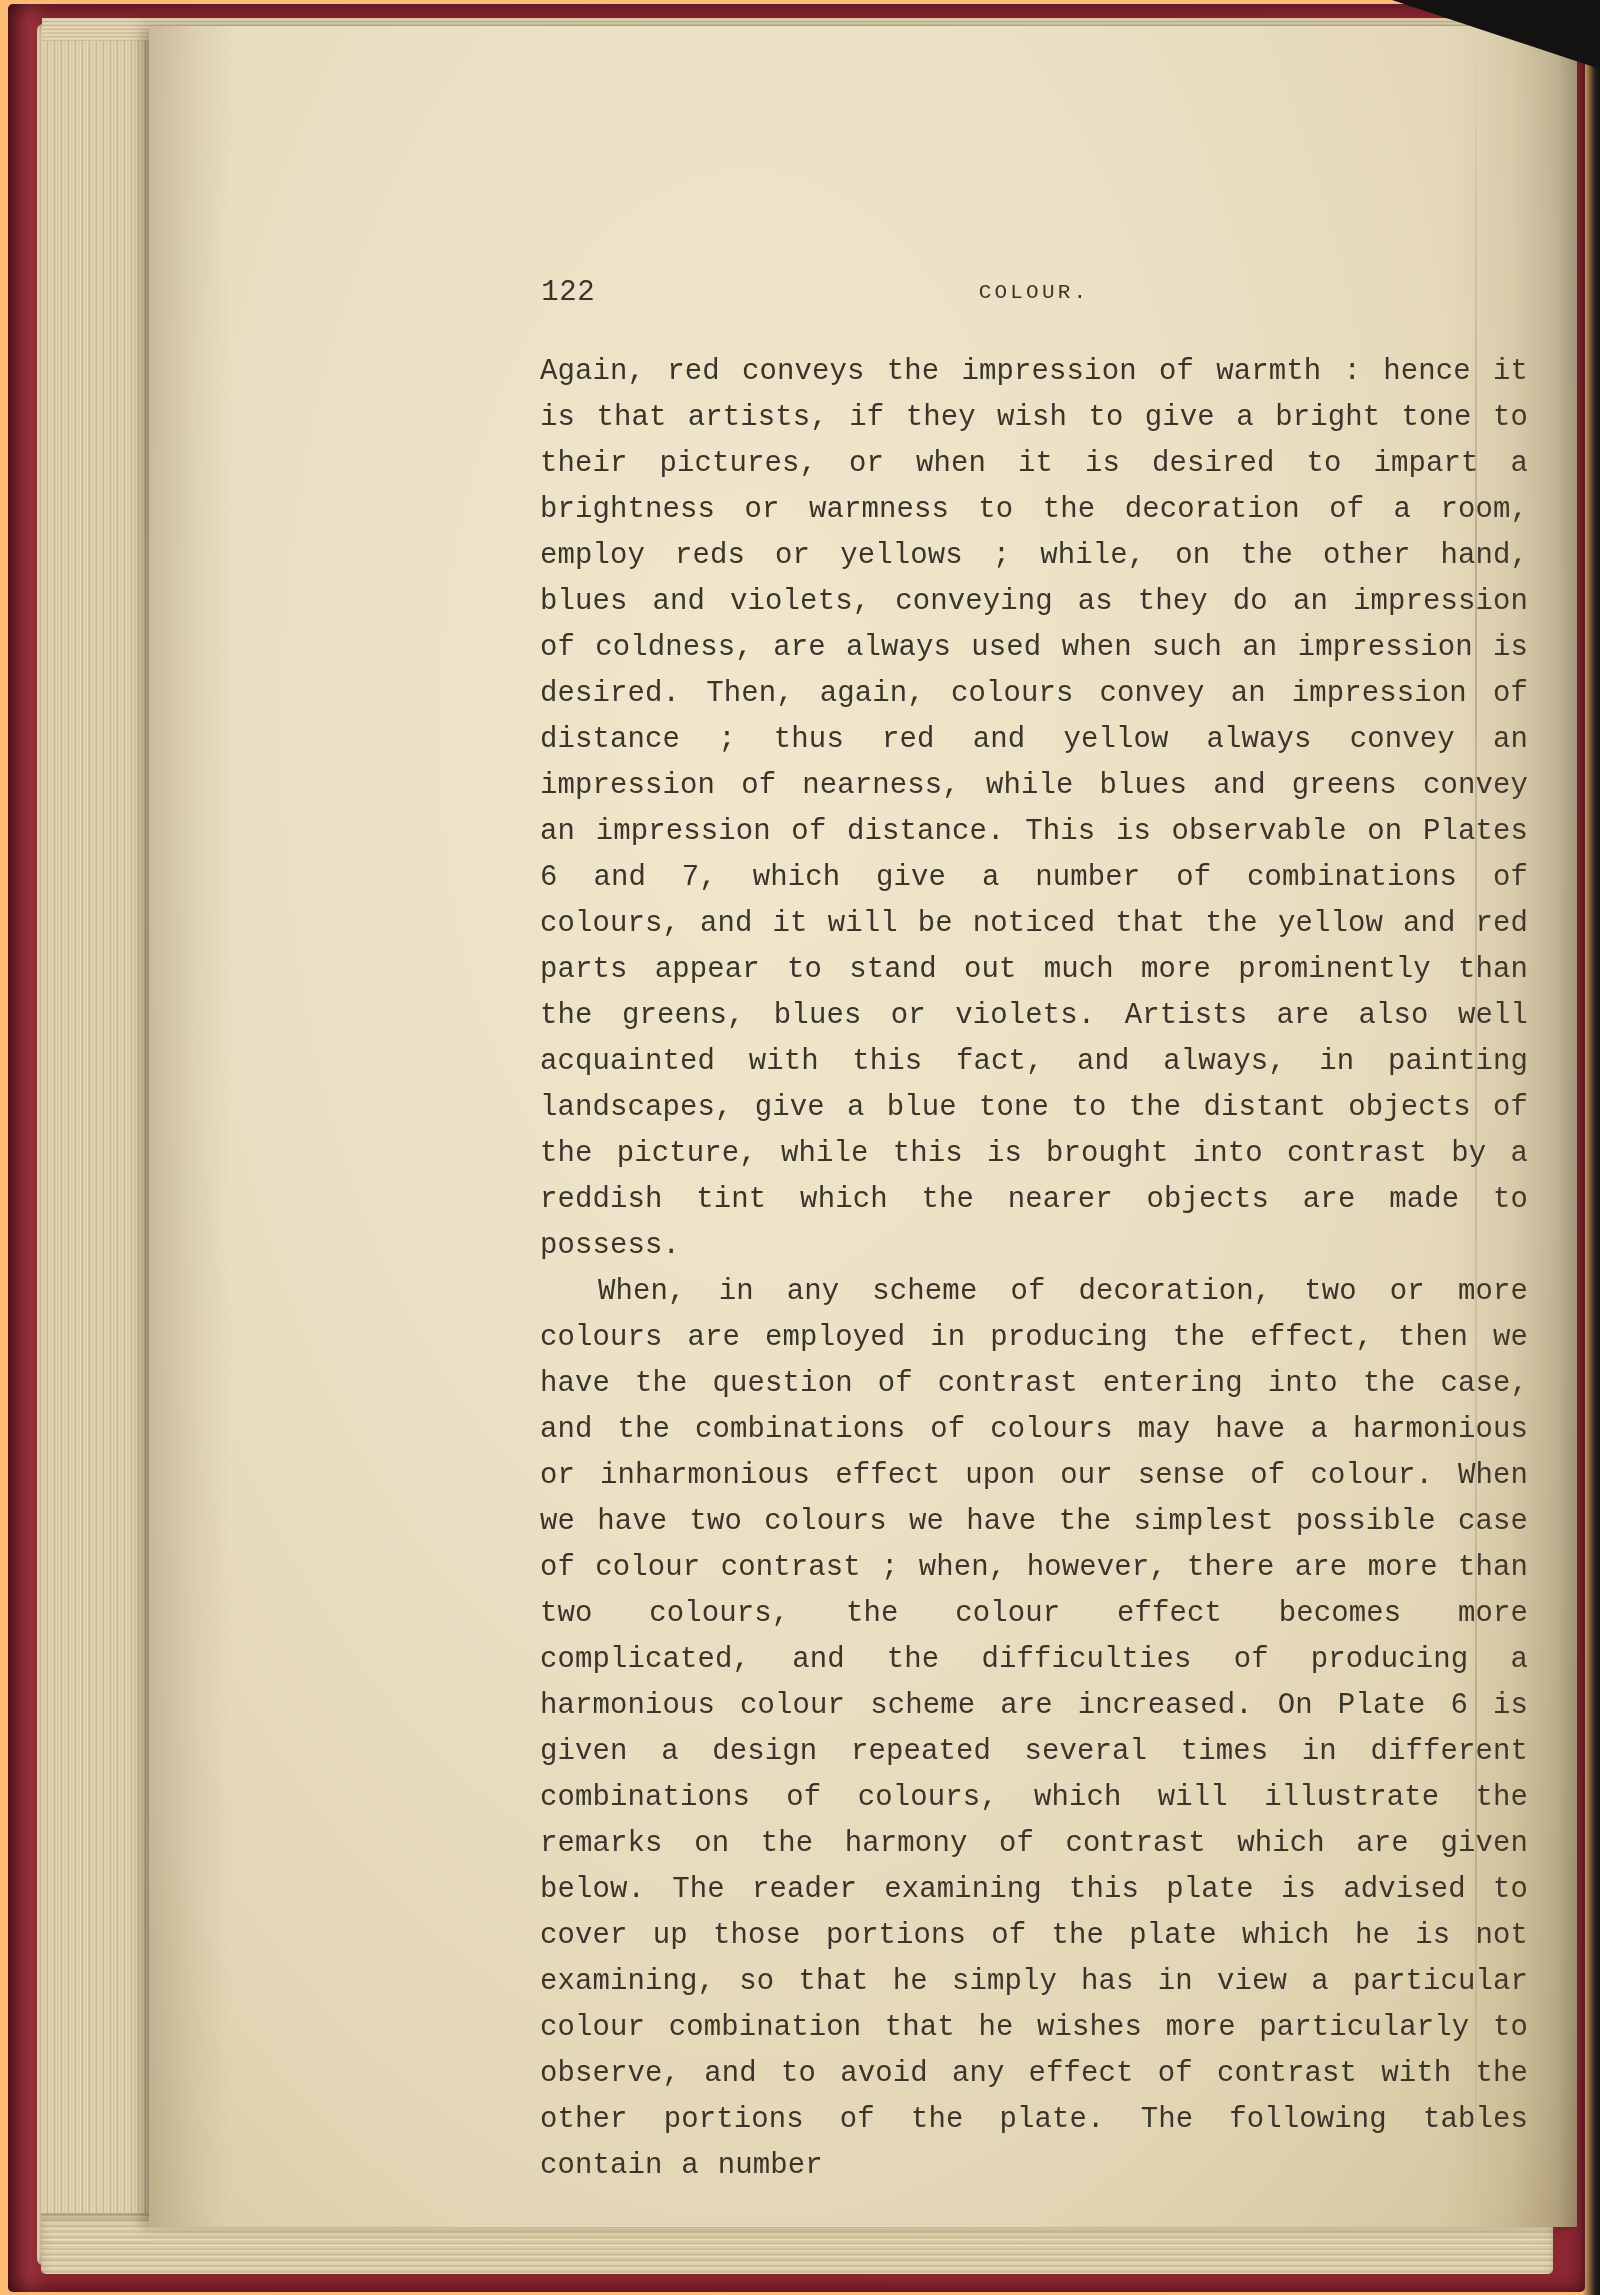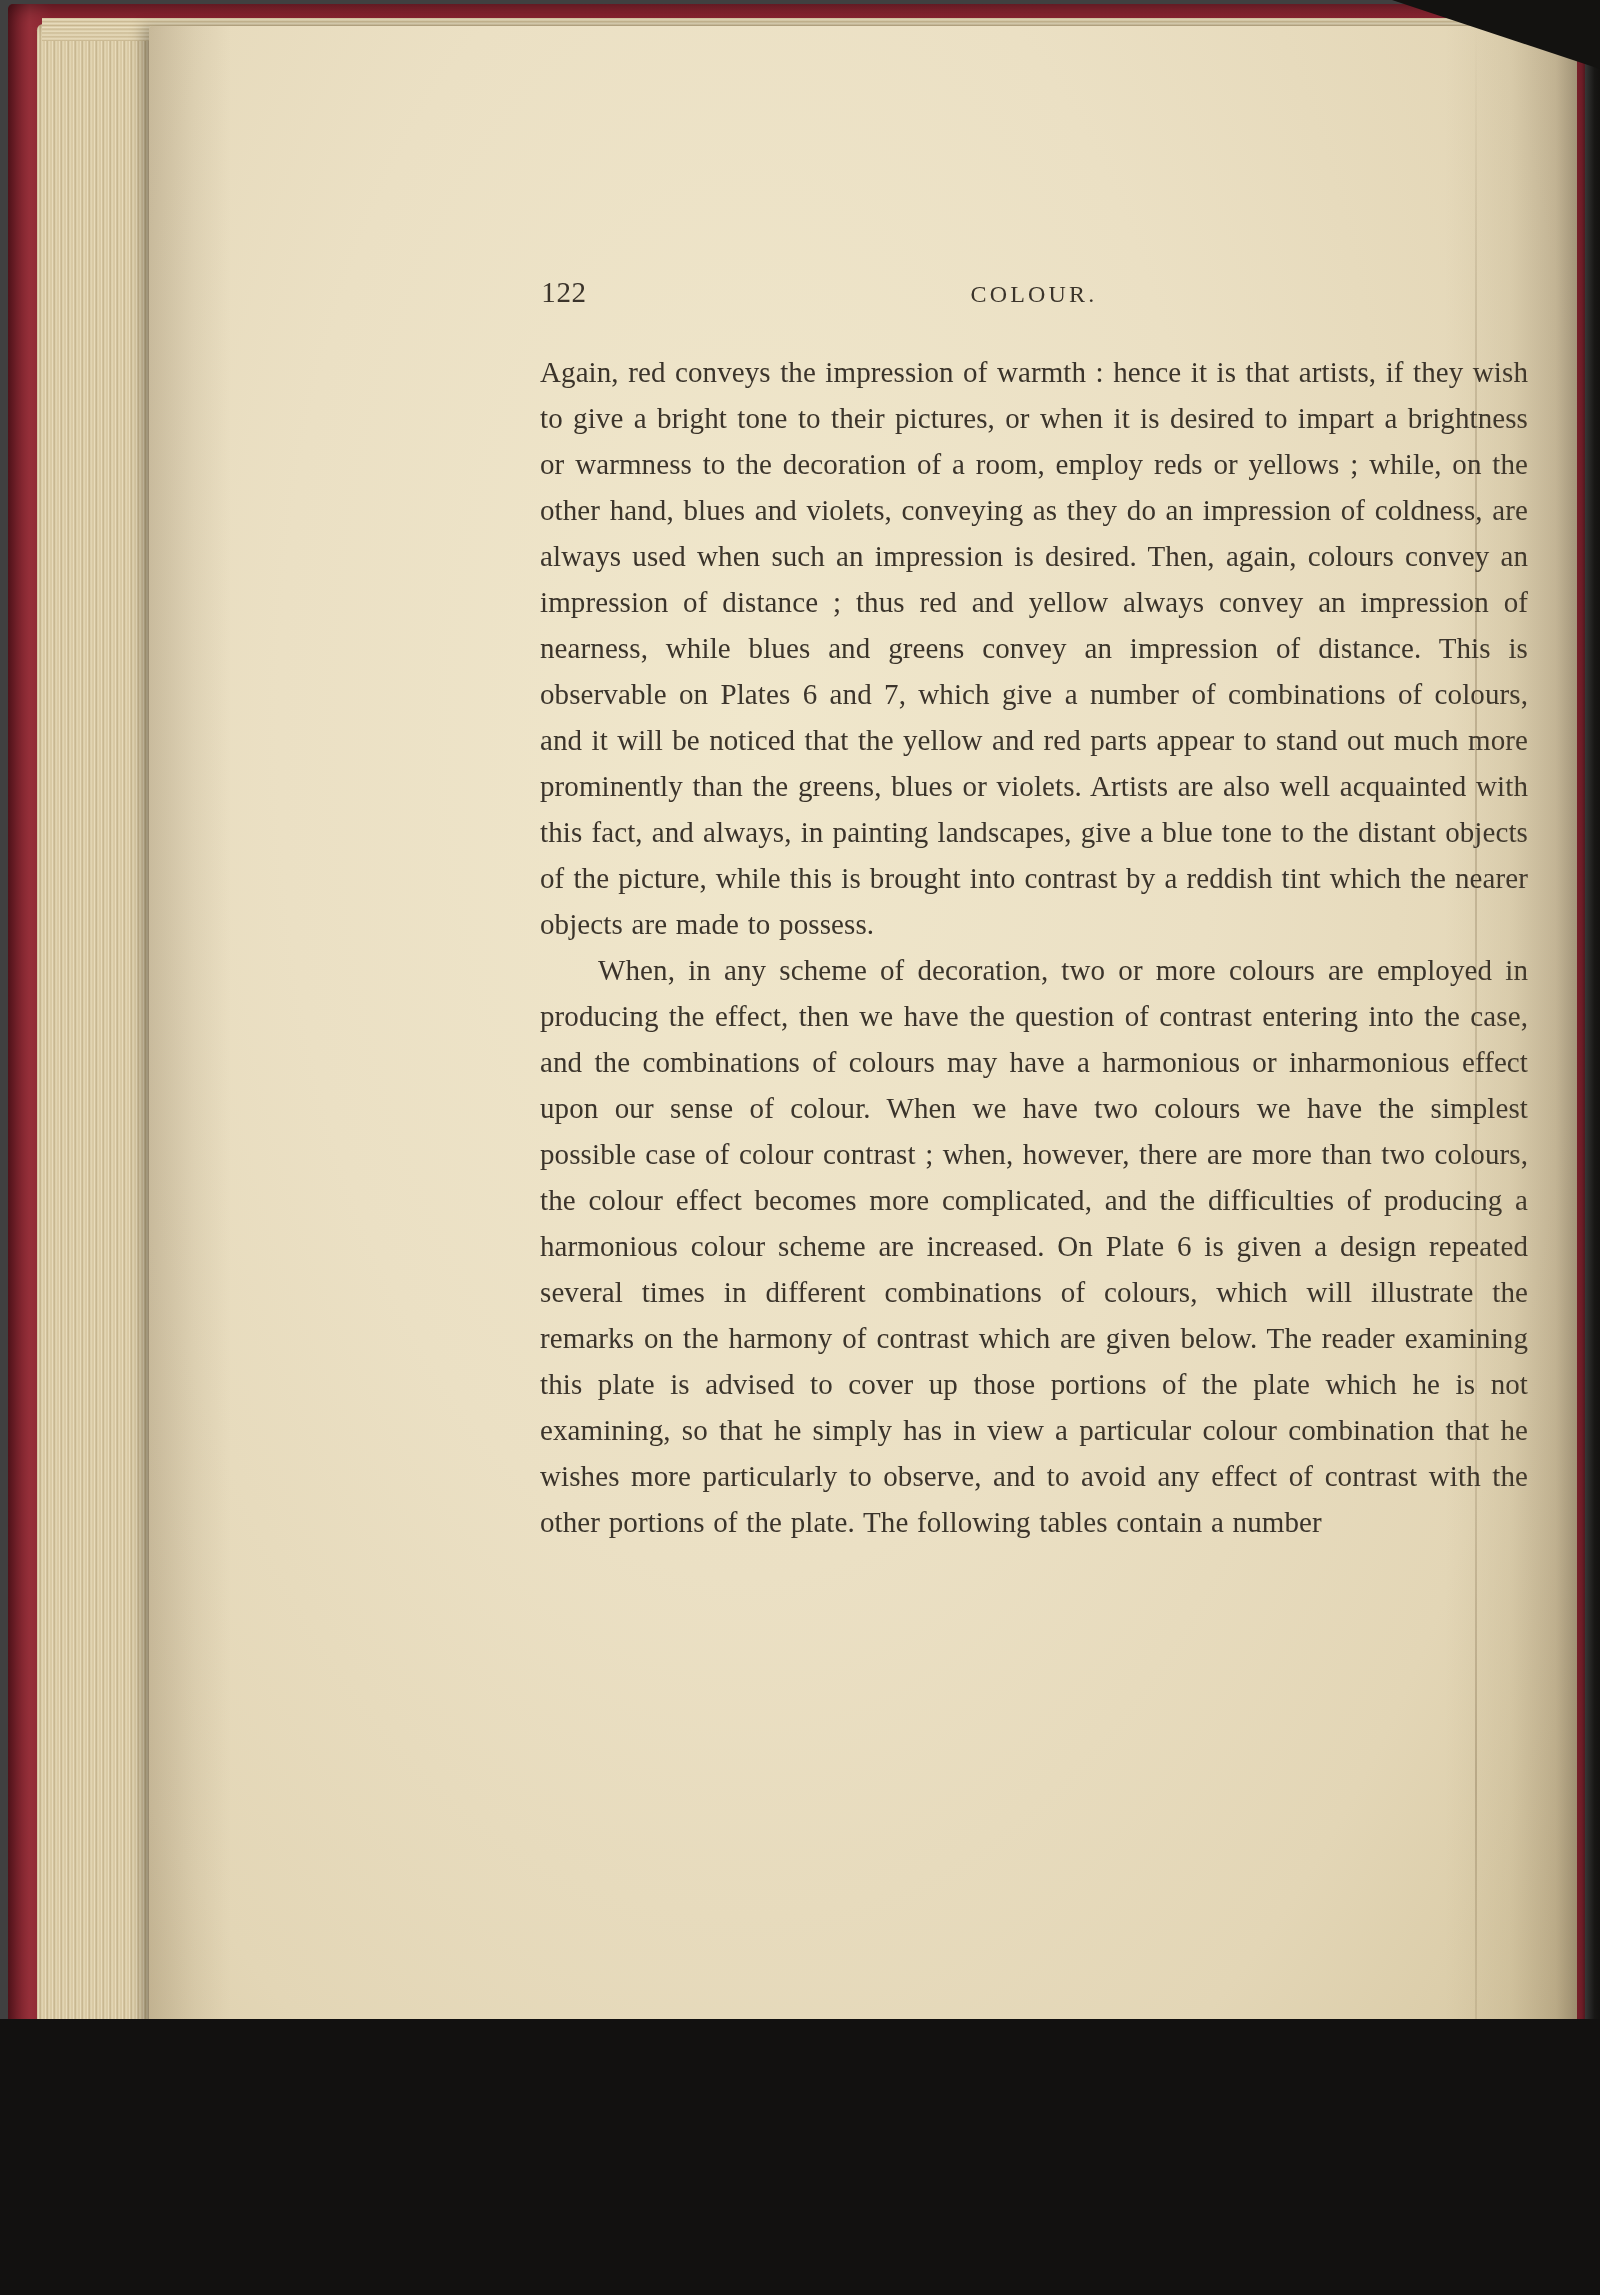--- a/index.html
+++ b/index.html
@@ -3,24 +3,24 @@
 <meta charset="utf-8">
 <style>
   html, body {
     margin: 0;
     padding: 0;
     background: #121110;
   }
   .scene {
     position: relative;
     width: 1600px;
-    height: 2019px;
-    background: #404040;
+    height: 2295px;
+    background: #fdba74;
     overflow: hidden;
-    font-family: Liberation Serif, serif;
+    font-family: Liberation Mono, monospace;
   }
 
   
   .cover {
     position: absolute;
     left: 7.6px;
     top: 3.8px;
     width: 1577px;
     height: 2288px;
     background: linear-gradient(90deg, #6f1b25 0px, #96303a 21.4px, #8a2430 44px, #8d2733 100%);
@@ -153,21 +153,21 @@
     top: 0;
     font-size: 29px;
     letter-spacing: 0.6px;
   }
   .running-head {
     position: absolute;
     left: 0;
     right: 0;
     top: 5px;
     text-align: center;
-    font-size: 24px;
+    font-size: 21px;
     letter-spacing: 3.2px;
   }
   .body-copy p {
     margin: 0;
     font-size: 29px;
     line-height: 46px;
     text-align: justify;
     letter-spacing: 0.1px;
     word-spacing: 1.3px;
   }

